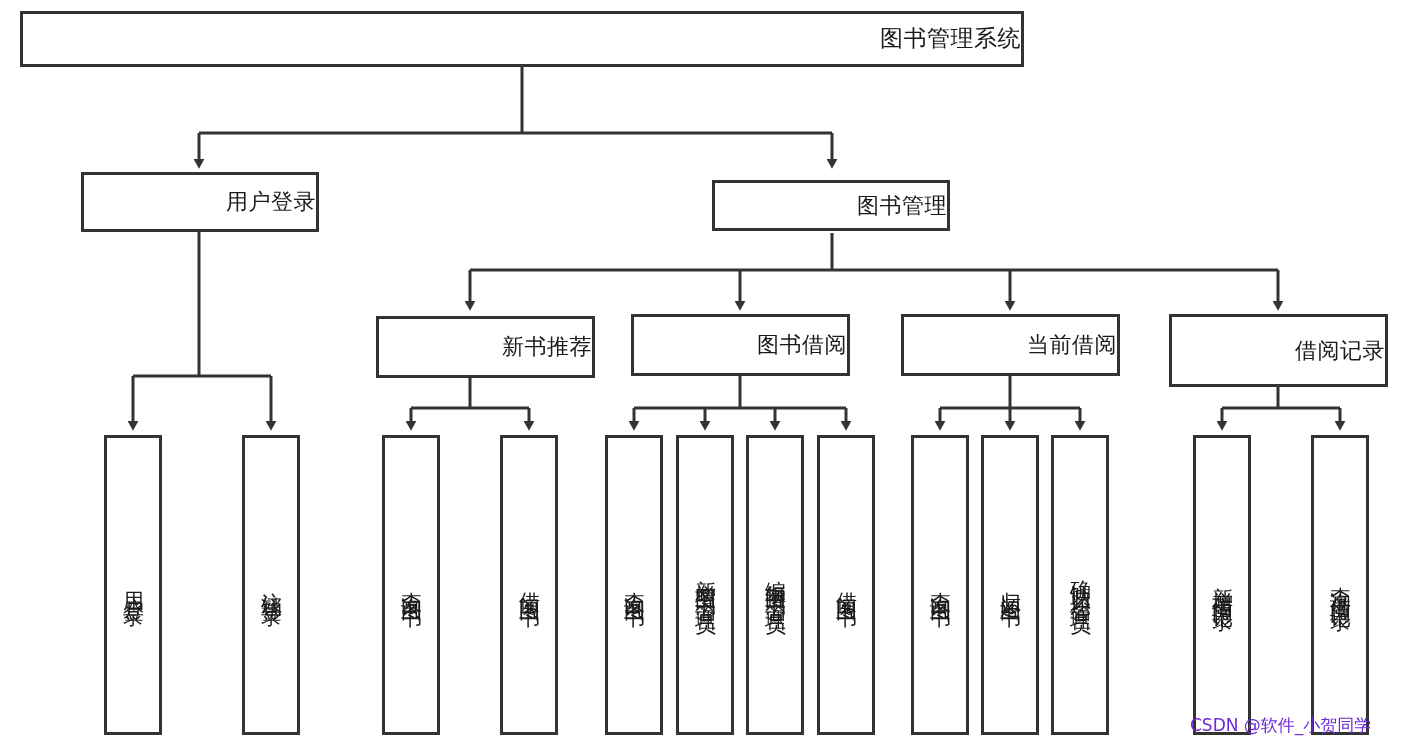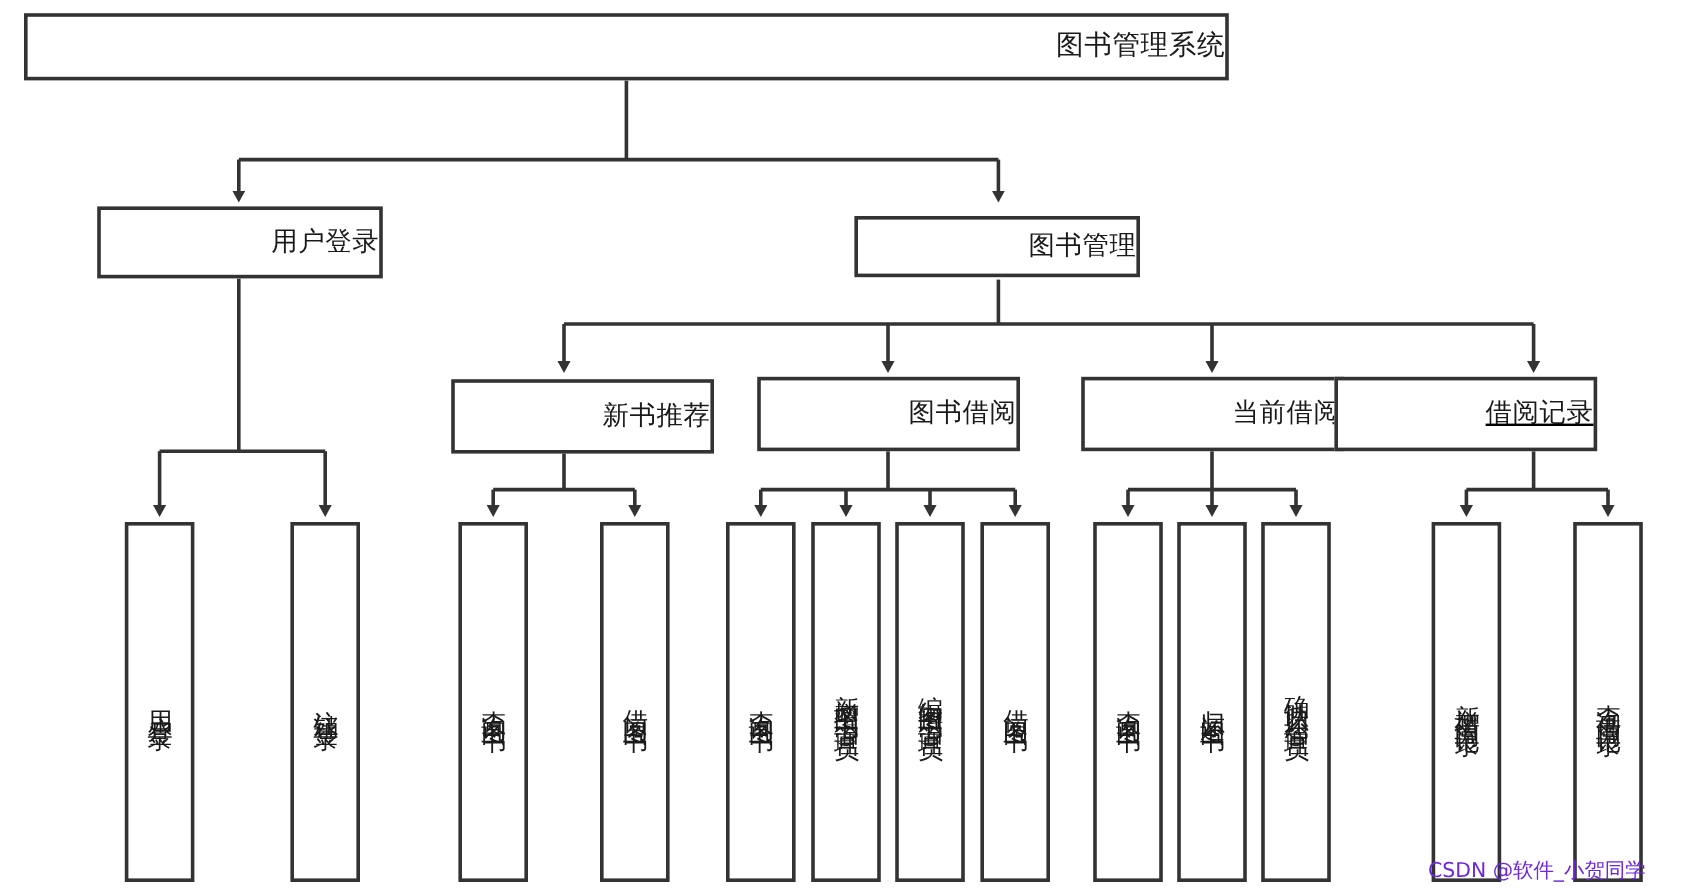--- a/index.html
+++ b/index.html
@@ -143,21 +143,21 @@
 
   <div class="node horiz" style="left:360px;  top:316px; width:219px; height:62px;margin-left:16px;">
     <span class="label">新书推荐</span>
   </div>
   <div class="node horiz" style="left:901px;  top:314px; width:219px; height:62px;">
     <span class="label">当前借阅</span>
   </div>
   <div class="node horiz" style="left:631px;  top:314px; width:219px; height:62px;">
     <span class="label">图书借阅</span>
   </div>
-  <div class="node horiz" style="left:1112px; top:314px; width:219px; height:62px;text-decoration:underline;">
+  <div class="node horiz" style="left:1169px; top:314px; width:219px; height:73px;">
     <span class="label">借阅记录</span>
   </div>
 
   <div class="node vert" style="left:104px; top:435px; width:58px; height:300px;">
     <span class="label">用户登录</span>
   </div>
   <div class="node vert" style="left:242px; top:435px; width:58px; height:300px;">
     <span class="label">注销登录</span>
   </div>
 

